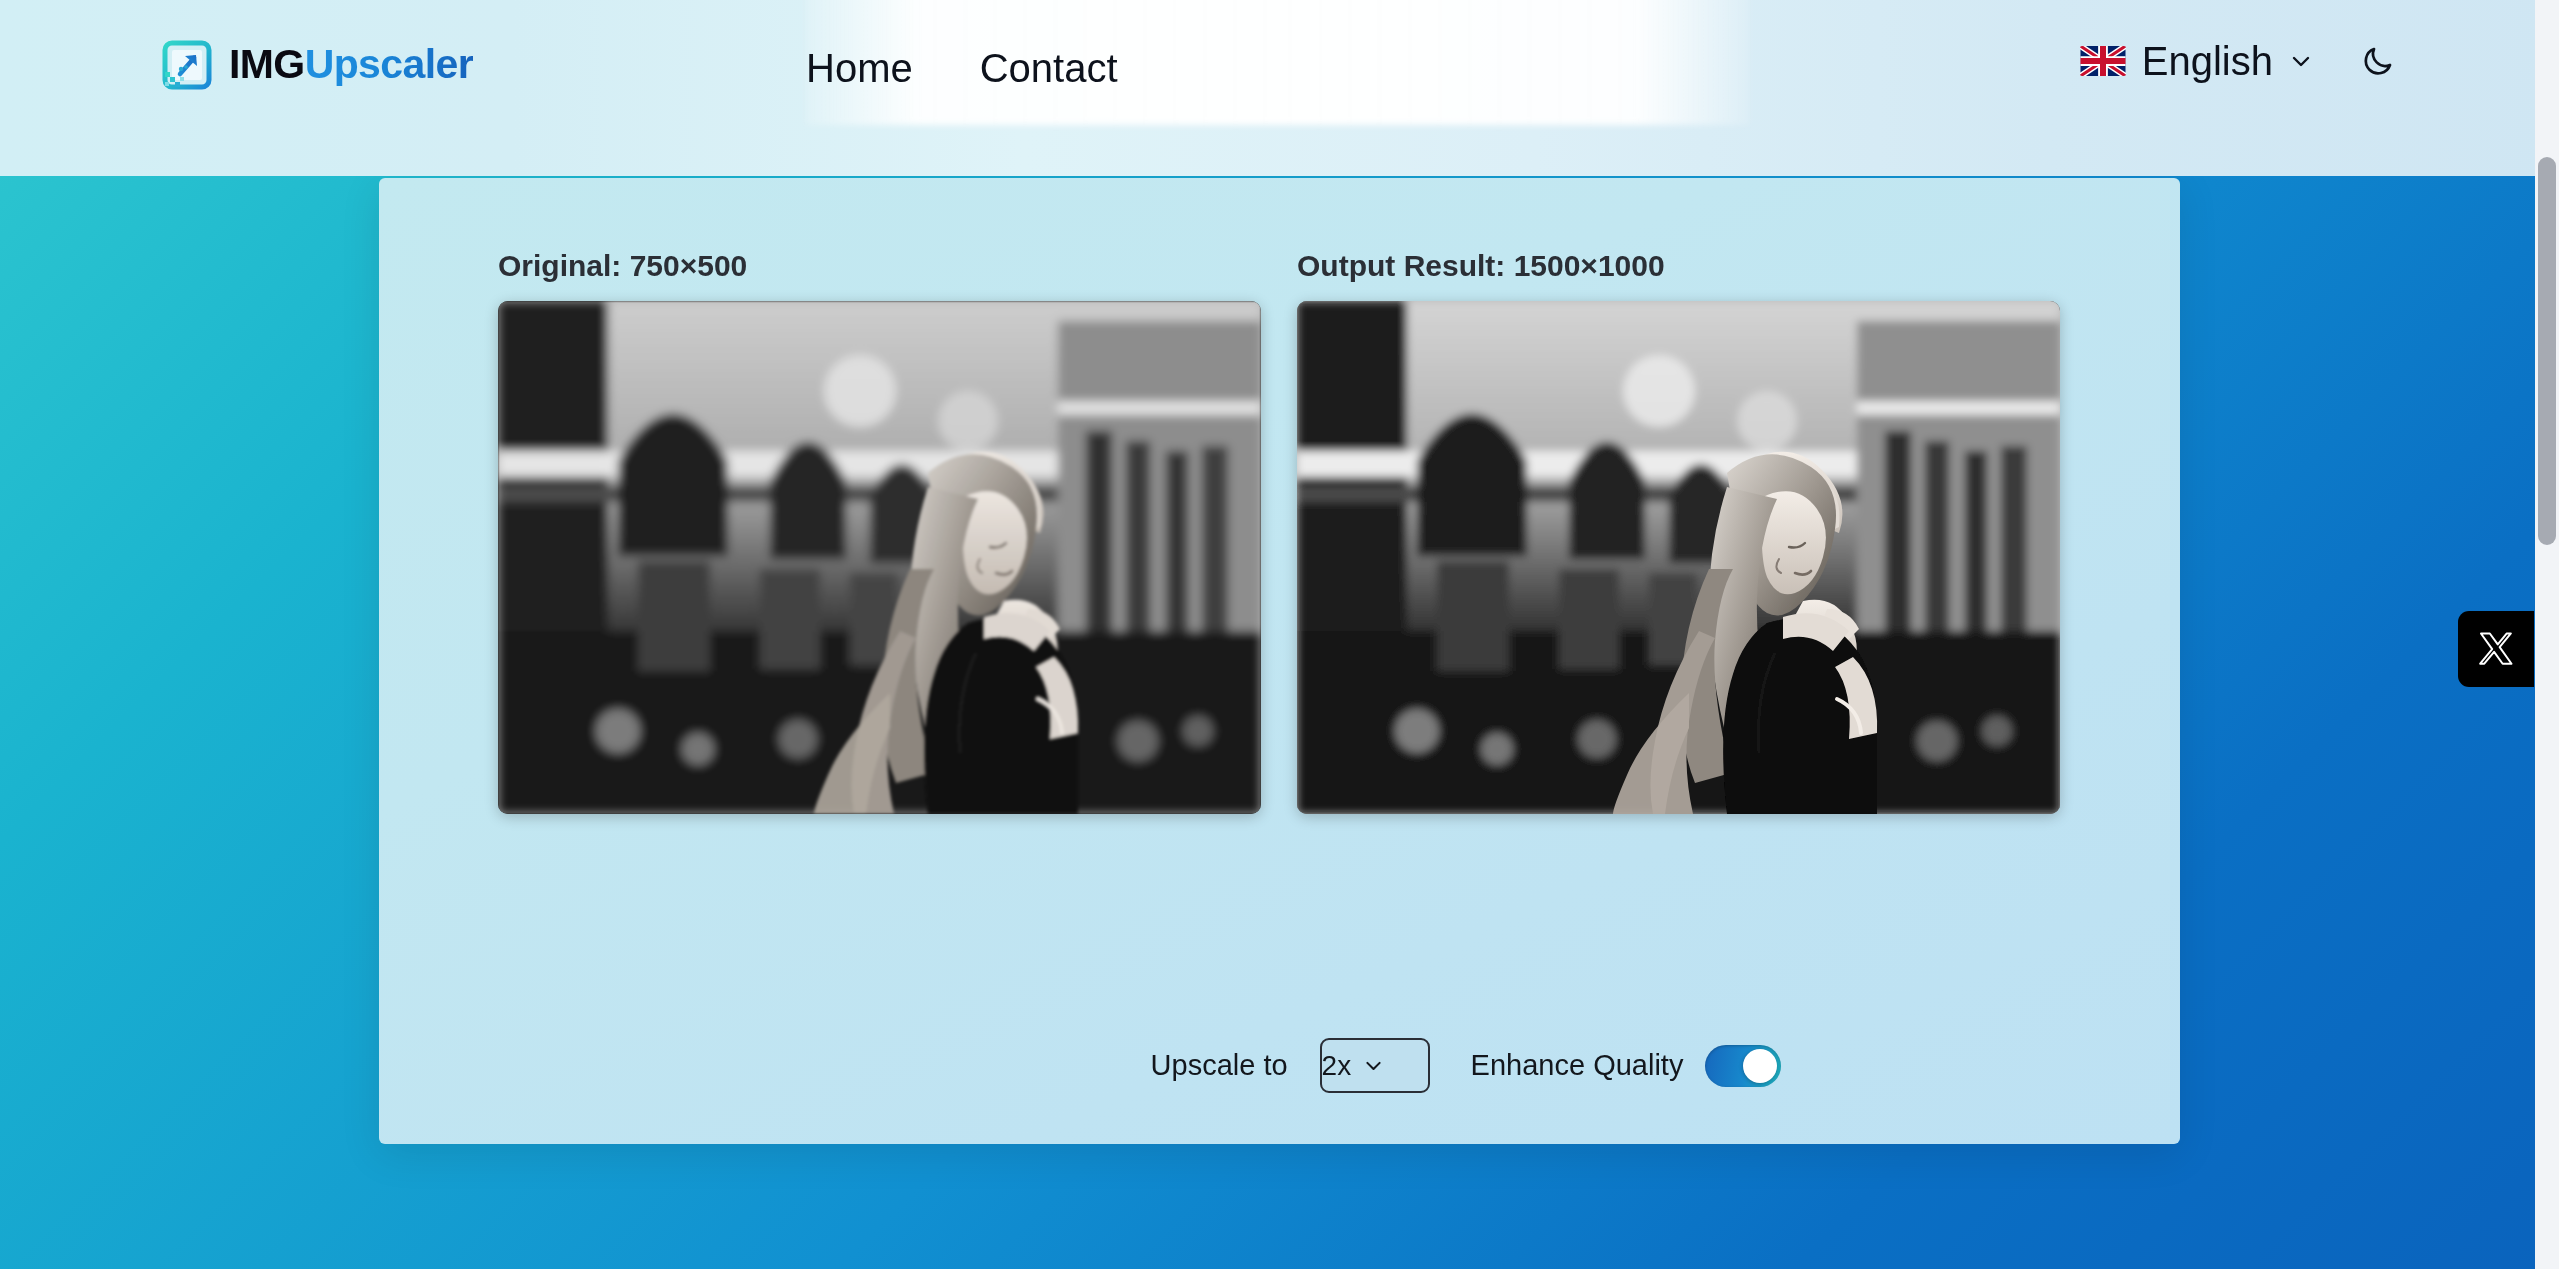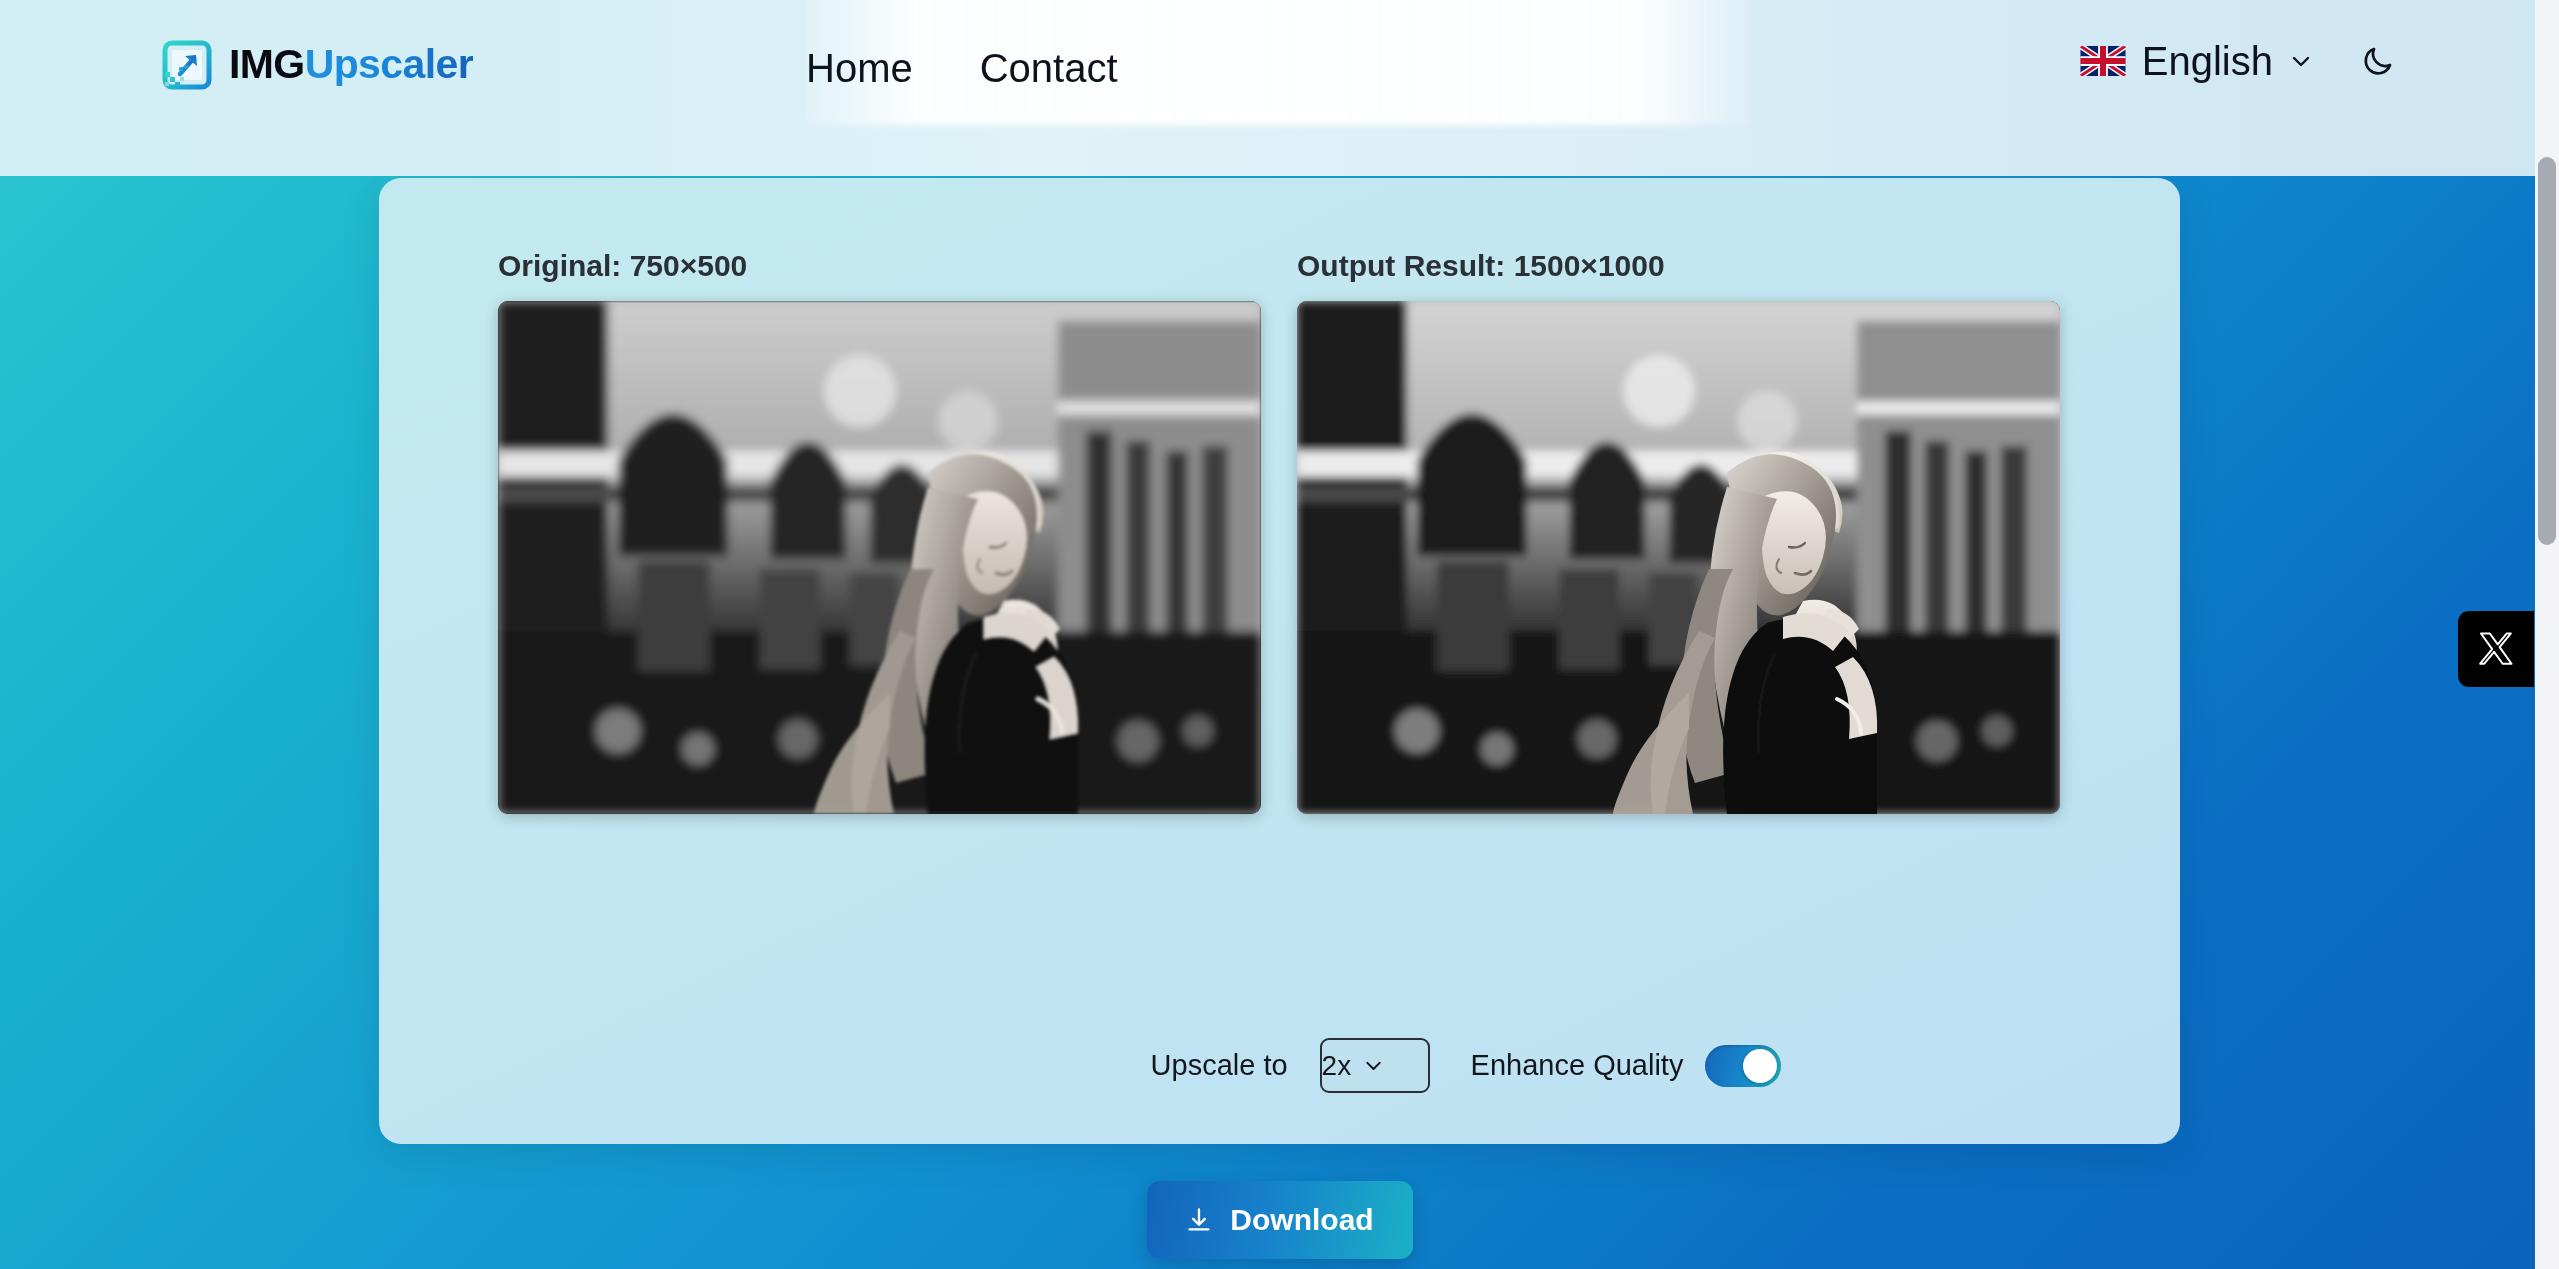--- a/index.html
+++ b/index.html
@@ -105,21 +105,21 @@
   .moon-btn svg { width: 34px; height: 34px; display: block; }
 
   
   .card {
     position: absolute;
     left: 379px;
     top: 178px;
     width: 1801px;
     height: 966px;
     background: linear-gradient(155deg, #c3e9f0 0%, #c2e7f1 35%, #bfe3f2 70%, #bde1f3 100%);
-    border-radius: 22px;
+    border-radius: 6px;
     box-shadow: 0 10px 40px rgba(0,0,0,0.10);
     z-index: 10;
   }
 
   .panels {
     position: absolute;
     top: 70px;
     left: 119px;
     width: 1563px;
     display: flex;
@@ -510,32 +510,20 @@
           <path d="M5 9 L12 16 L19 9" stroke="#13171d" stroke-width="2.4" stroke-linecap="round" stroke-linejoin="round"></path>
         </svg>
       </span>
     </div>
     <span class="ctrl-label enhance-label">Enhance Quality</span>
     <div class="toggle">
       <div class="knob"></div>
     </div>
   </div>
 
-  <div class="download-wrap">
-    <button class="download-btn">
-      <span>
-        <svg viewBox="0 0 24 24" fill="none" xmlns="http://www.w3.org/2000/svg">
-          <path d="M12 3 V15" stroke="#ffffff" stroke-width="2" stroke-linecap="round"></path>
-          <path d="M7 11 L12 16 L17 11" stroke="#ffffff" stroke-width="2" stroke-linecap="round" stroke-linejoin="round"></path>
-          <path d="M4 20 H20" stroke="#ffffff" stroke-width="2" stroke-linecap="round"></path>
-        </svg>
-      </span>
-      <span>Download</span>
-    </button>
-  </div>
 </div>
 
 <div class="x-widget">
   <span>
     <svg viewBox="0 0 24 24" xmlns="http://www.w3.org/2000/svg">
       <path d="M2.5 2.2 H8.1 L13.1 9.1 L18.8 2.2 H21.4 L14.3 10.8 L21.8 21.3 H16.2 L10.8 13.8 L4.6 21.3 H2 L9.6 12.1 Z" fill="none" stroke="#ffffff" stroke-width="1.25" stroke-linejoin="round"></path>
     </svg>
   </span>
 </div>
 

